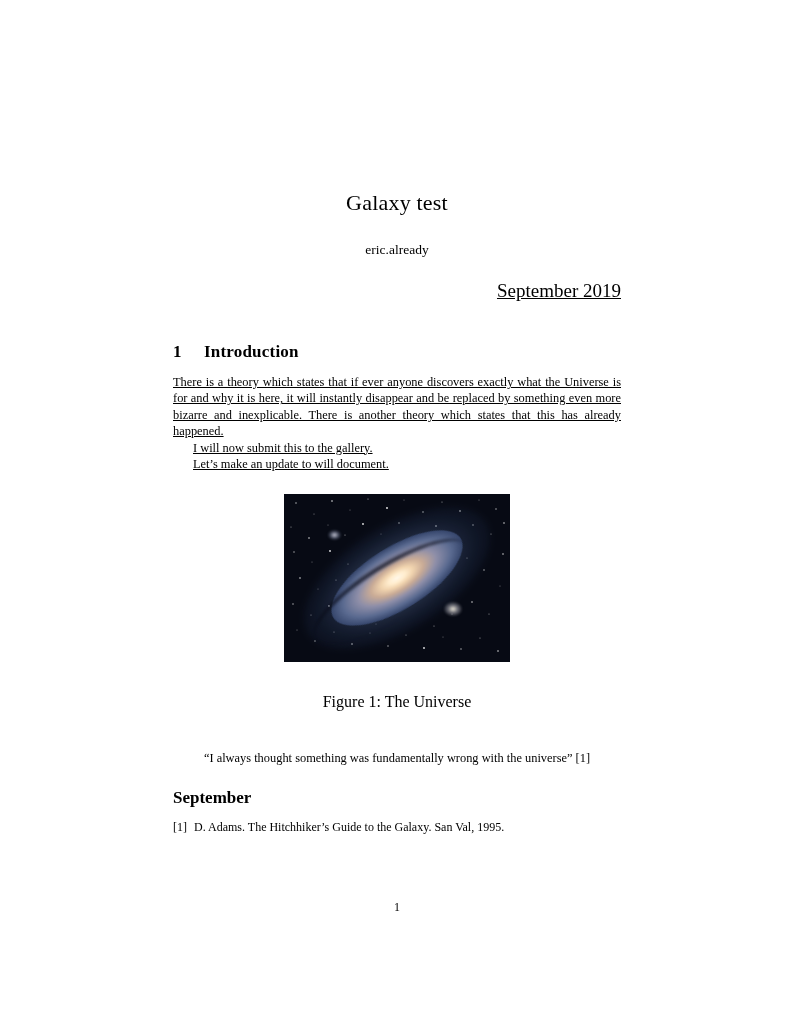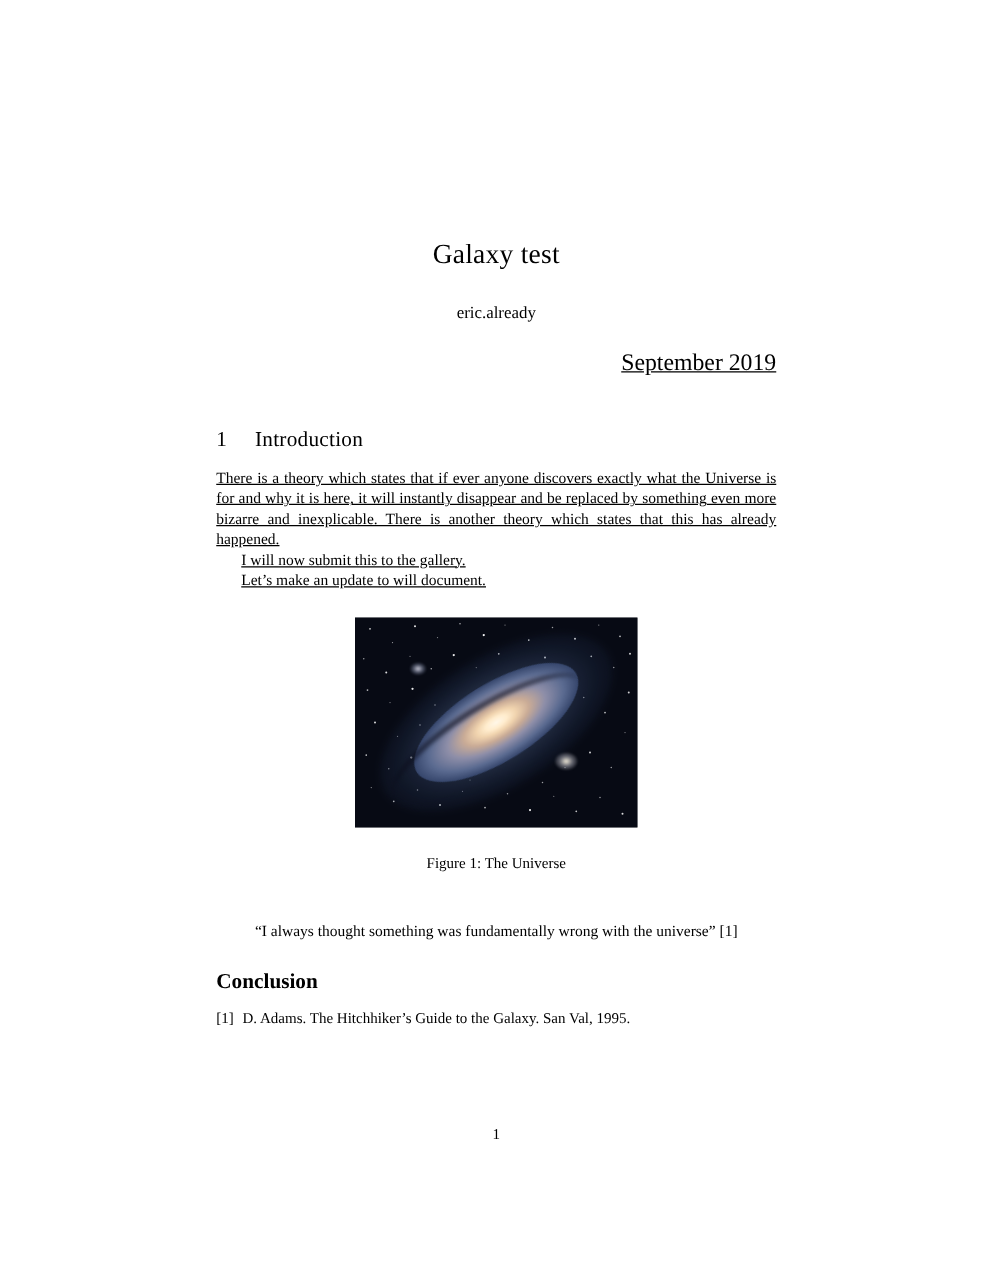--- a/index.html
+++ b/index.html
@@ -41,21 +41,21 @@
     margin: 0 0 22px 0;
   }
   .doc-date {
     font-size: 19px;
     text-align: right;
     margin: 0 0 40px 0;
     text-decoration: underline;
   }
   .section-heading {
     font-size: 17px;
-    font-weight: normal;
+    font-weight: bold;
     margin: 0 0 12px 0;
     letter-spacing: 0.2px;
   }
   .section-heading .num {
     display: inline-block;
     width: 31px;
   }
   .refs-heading {
     font-size: 17px;
     font-weight: bold;
@@ -150,22 +150,22 @@
     border-radius: 50%;
     background: radial-gradient(ellipse at 50% 50%,
        rgba(240,240,255,0.85) 0%, rgba(150,160,190,0.4) 45%, rgba(10,14,28,0) 80%);
     filter: blur(1px);
   }
   .starfield {
     position: absolute;
     left: 0; top: 0; right: 0; bottom: 0;
   }
   .fig-caption {
-    font-size: 12px;
-    margin-top: 16px;
+    font-size: 16px;
+    margin-top: 27px;
   }
   .quote-line {
     font-size: 12.4px;
     margin: 0;
     text-align: center;
   }
   .ref-item {
     font-size: 12px;
     line-height: 1.3;
     display: flex;
@@ -280,21 +280,21 @@
       </div>
     </div>
 
     <div class="spacer-lg"></div>
 
 
     <p class="quote-line">“I always thought something was fundamentally wrong with the universe” [1]</p>
 
     <div class="spacer-md"></div>
 
-    <h2 class="refs-heading">Conclusion</h2>
+    <h2 class="refs-heading">September</h2>
 
     <div class="ref-item">
       <span class="ref-label">[1]</span>
       <span class="ref-text">
         <span>D. Adams.</span>
         <span class="ital">The Hitchhiker’s Guide to the Galaxy.</span>
         <span>San Val, 1995.</span>
       </span>
     </div>
 

